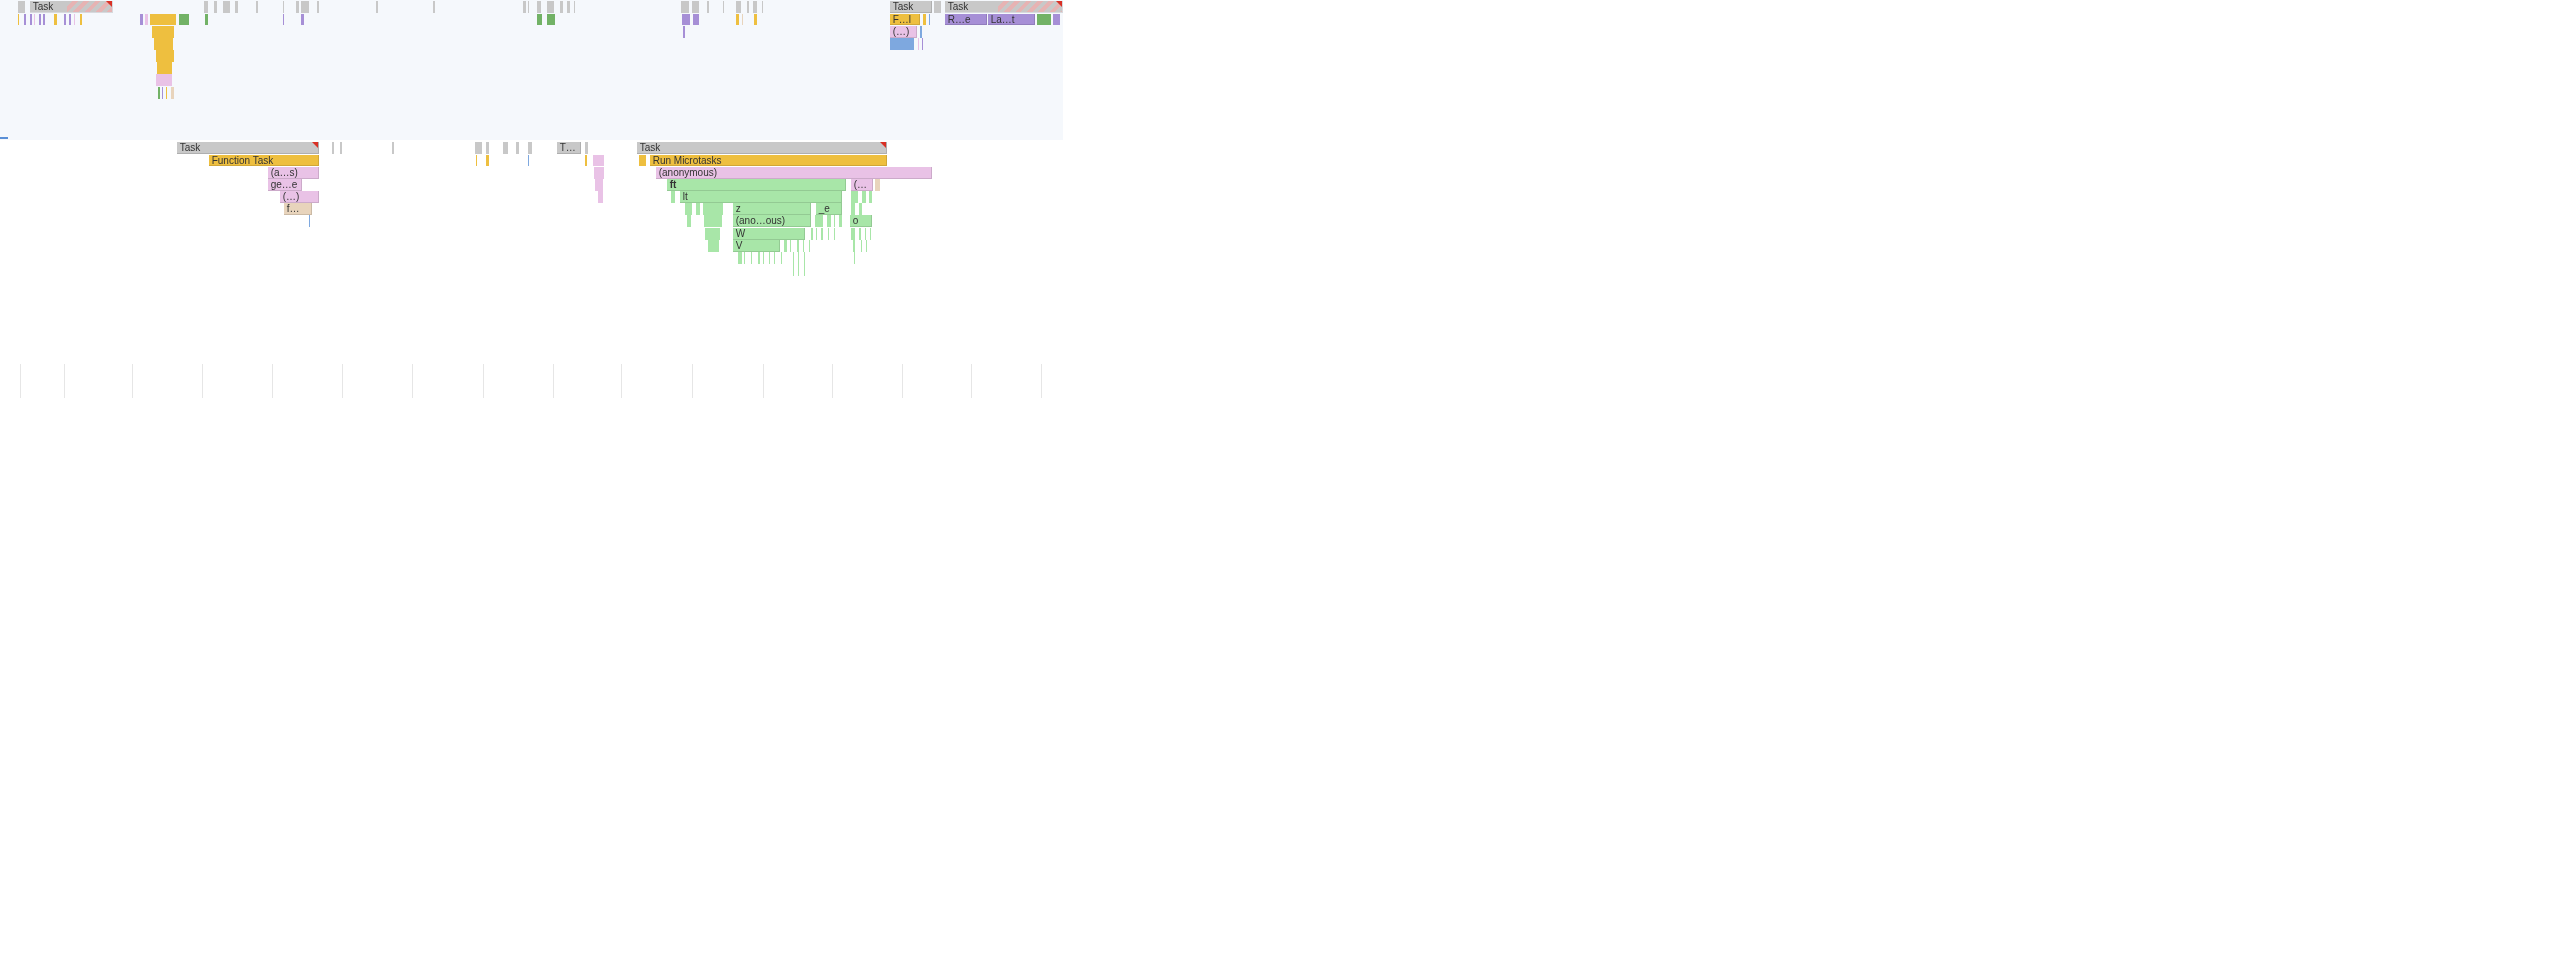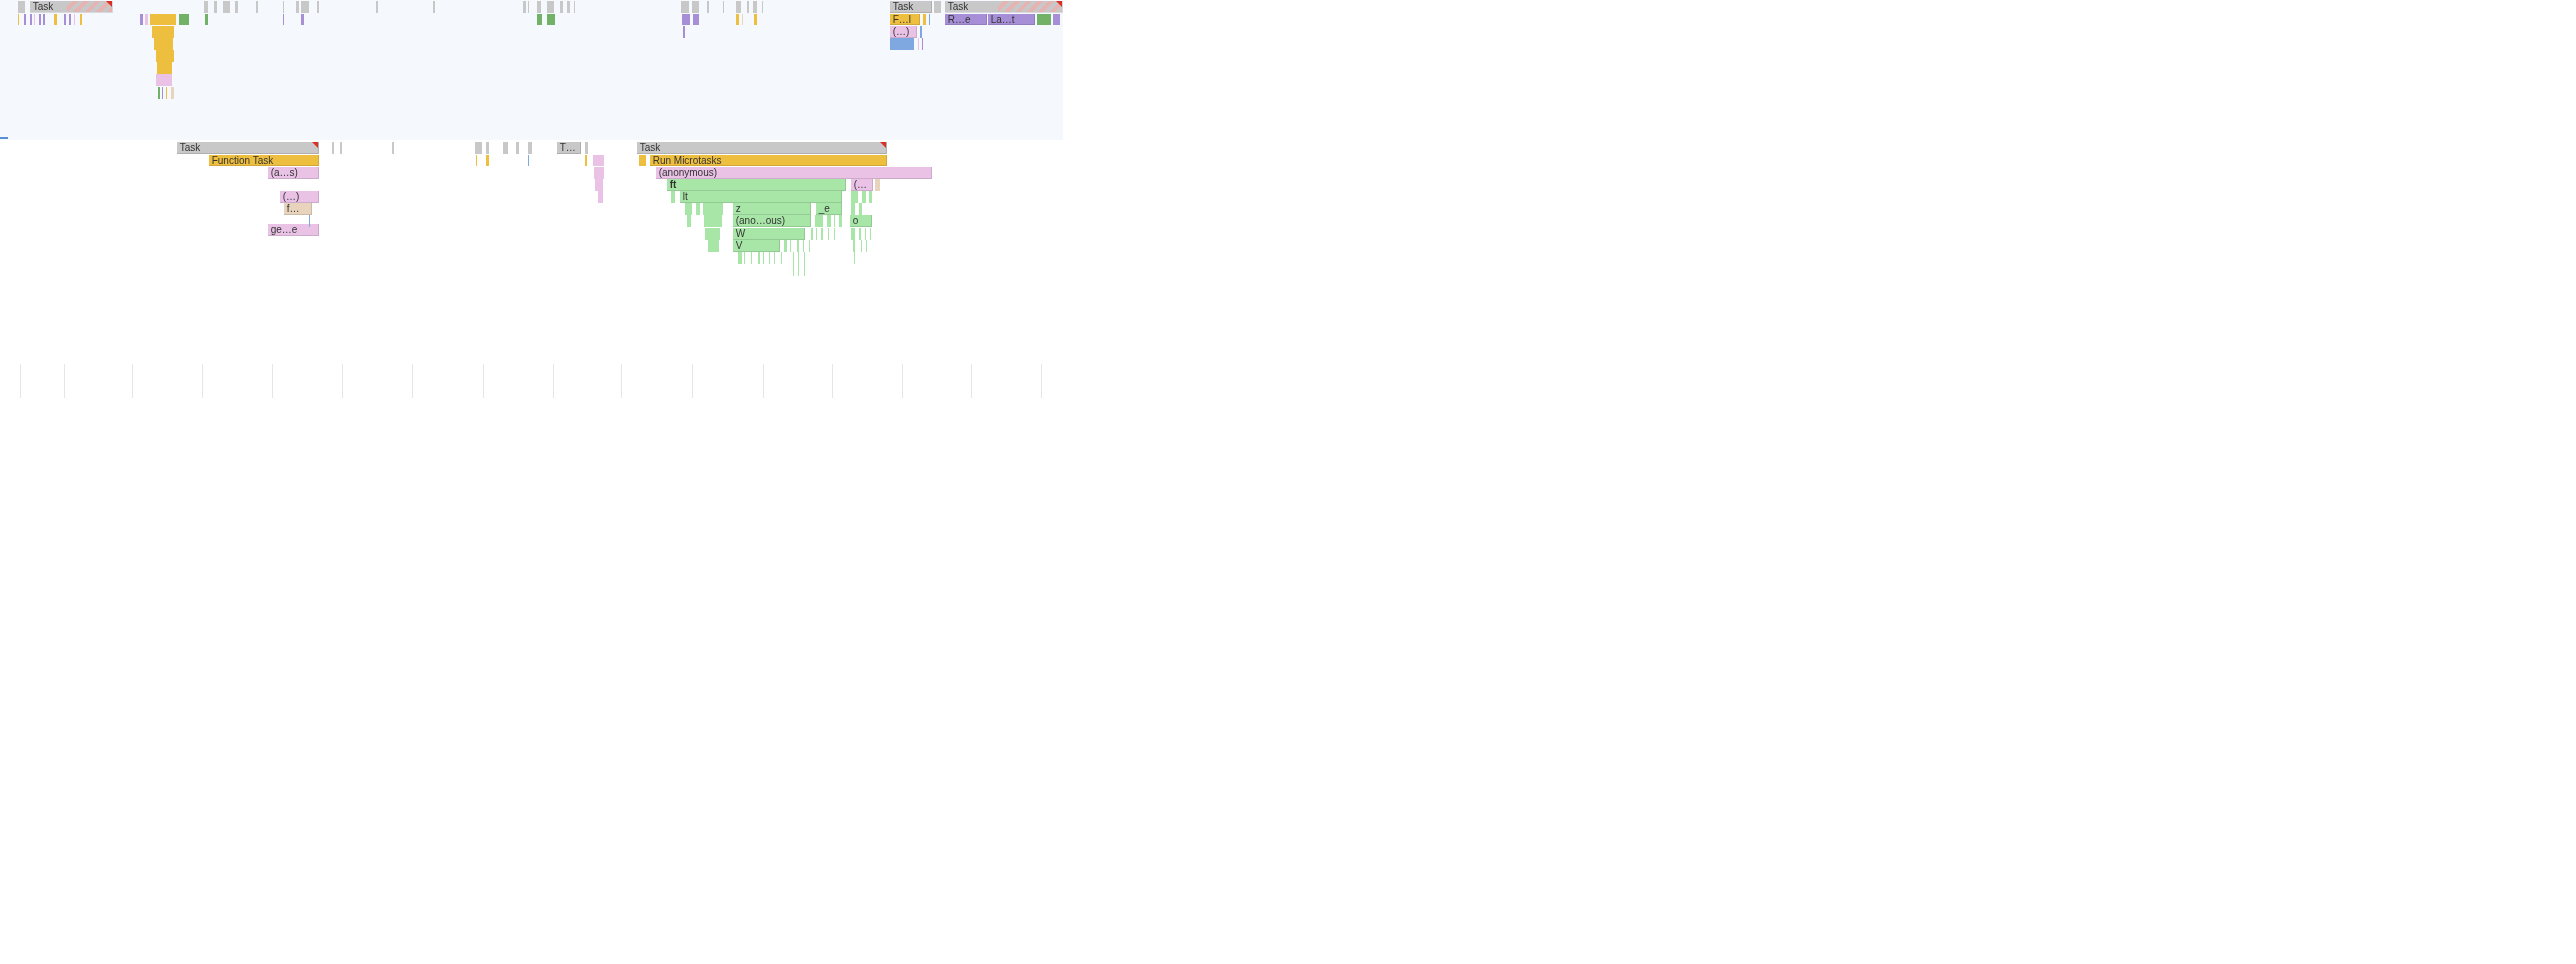--- a/index.html
+++ b/index.html
@@ -230,21 +230,21 @@
 
 <div class="track">
   <div class="flame-area worker" id="worker-flame">
       <div class="bar row0 c-grey corner-red" style="left: 177px; width: 142px;">Task</div>
       <div class="bar row0 c-grey" style="left: 557px; width: 24px;">T…</div>
       <div class="bar row0 c-grey corner-red" style="left: 637px; width: 250px;">Task</div>
       <div class="bar row1 c-yellow" style="left: 209px; width: 110px;">Function Task</div>
       <div class="bar row1 c-yellow" style="left: 650px; width: 237px;">Run Microtasks</div>
       <div class="bar row2 c-pink" style="left: 268px; width: 51px;">(a…s)</div>
       <div class="bar row2 c-pink" style="left: 656px; width: 276px;">(anonymous)</div>
-      <div class="bar row3 c-pink" style="left: 268px; width: 51px; margin-top: 45px;">ge…e</div>
+      <div class="bar row3 c-pink" style="left: 268px; width: 34px;">ge…e</div>
       <div class="bar row3 c-mint" style="left: 667px; width: 179px; font-weight: bold;">ft</div>
       <div class="bar row3 c-pink" style="left: 851px; width: 22px;">(…</div>
       <div class="bar row4 c-pink" style="left: 280px; width: 39px;">(…)</div>
       <div class="bar row4 c-mint" style="left: 680px; width: 162px;">lt</div>
       <div class="bar row5 c-tan" style="left: 284px; width: 28px;">f…</div>
       <div class="bar row5 c-mint" style="left: 733px; width: 78px;">z</div>
       <div class="bar row5 c-mint" style="left: 816px; width: 26px;">_e</div>
       <div class="bar row6 c-mint" style="left: 733px; width: 78px;">(ano…ous)</div>
       <div class="bar row6 c-mint" style="left: 850px; width: 21.7px;">o</div>
       <div class="bar row7 c-mint" style="left: 733px; width: 72px;">W</div>

